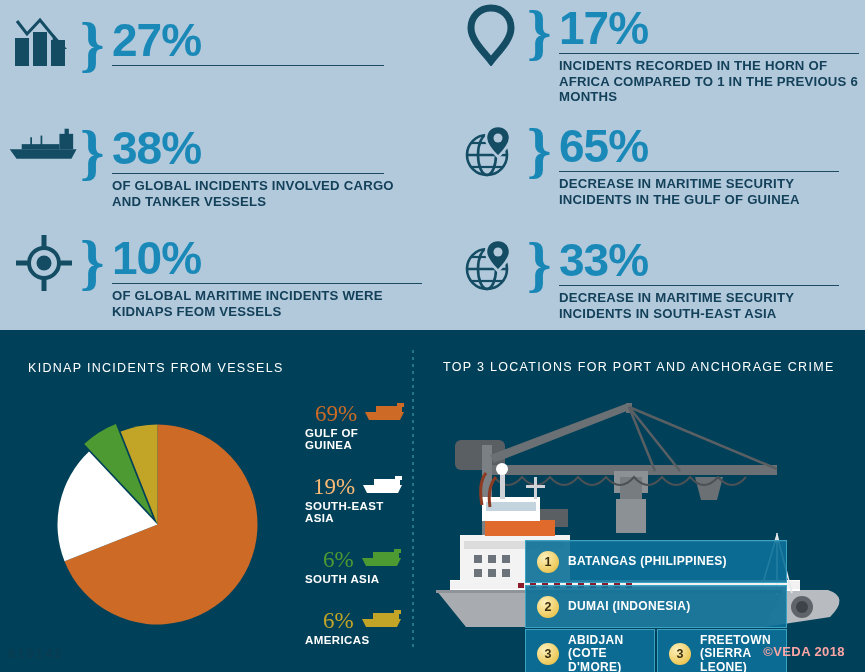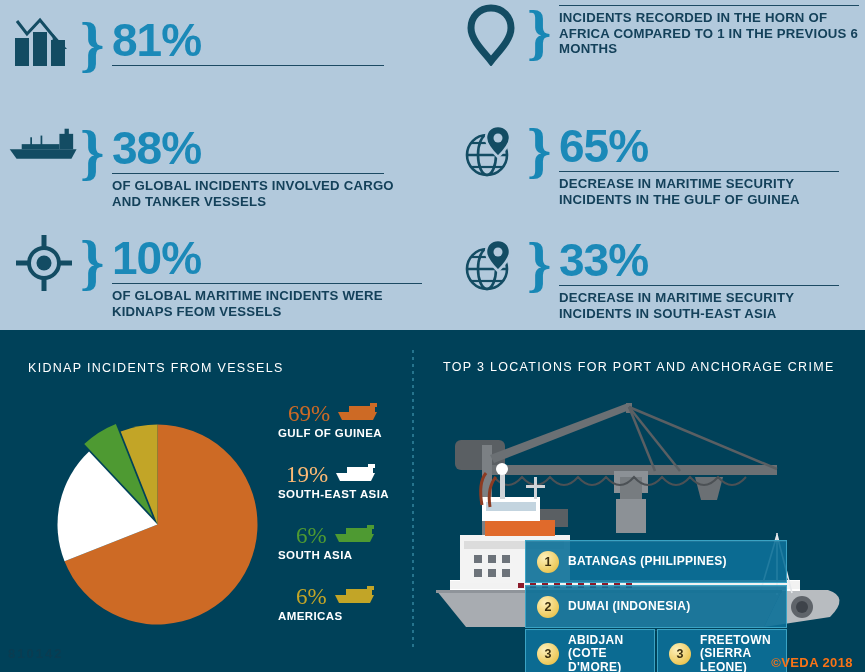--- a/index.html
+++ b/index.html
@@ -62,38 +62,38 @@
     background-image:linear-gradient(to bottom,#2c7d96 0 3px,transparent 3px 7px);
     background-size:2px 7px;opacity:.85;
   }
 
   
   .pie-wrap{position:absolute;left:55px;top:92px;width:205px;height:205px;}
   .pie{position:absolute;left:0;top:0;width:205px;height:205px;}
 
   
   .legend{position:absolute;left:278px;top:72px;width:130px;}
-  .leg-item{margin-bottom:24px;}
+  .leg-item{margin-bottom:24px;margin-left:27px;}
   .leg-top{display:flex;align-items:center;justify-content:flex-start;}
   .leg-pct{font-size:23px;line-height:24px;font-weight:400;font-family:"Liberation Serif",serif;}
   .leg-boat{margin-left:7px;}
   .leg-name{
     color:#fff;font-size:11.5px;font-weight:700;letter-spacing:.4px;
     text-transform:uppercase;margin-top:1px;
   }
   .li-0 .leg-top{padding-left:10px;} .li-1 .leg-top{padding-left:8px;}
   .li-2 .leg-top{padding-left:18px;} .li-3 .leg-top{padding-left:18px;}
 
   .idcode{
     position:absolute;left:8px;top:316px;color:#0a3c51;
     font-size:13px;font-weight:700;letter-spacing:2px;
   }
   .credit{
-    position:absolute;right:12px;top:314px;color:#f97316;
-    font-size:13px;font-weight:700;letter-spacing:.4px;margin-top:11px;
+    position:absolute;right:20px;top:314px;color:#fca5a5;
+    font-size:13px;font-weight:700;letter-spacing:.4px;
   }
 
   
   .scene{position:absolute;left:430px;top:55px;width:420px;height:265px;}
   .rank-list{position:absolute;left:95px;top:155px;width:262px;}
   .rank-row{
     background:rgba(12,112,152,.90);border:1px solid #3aa3c4;
     margin-bottom:2px;display:flex;align-items:center;height:41px;
     box-shadow:0 1px 0 rgba(255,255,255,.08) inset;
   }
@@ -124,21 +124,21 @@
         <svg width="62" height="52" viewBox="0 0 62 52">
           <rect x="2" y="22" width="14" height="28" fill="#134c63"></rect>
           <rect x="20" y="16" width="14" height="34" fill="#134c63"></rect>
           <rect x="38" y="24" width="14" height="26" fill="#134c63"></rect>
           <polyline points="4,5 14,18 27,4 45,26" fill="none" stroke="#134c63" stroke-width="3"></polyline>
           <polygon points="40,18 54,33 39,33" fill="#134c63"></polygon>
         </svg>
       </div>
       <div class="brace">}</div>
       <div class="body">
-        <div class="pct">81%</div>
+        <div class="pct">27%</div>
         <div class="rule"></div>
       </div>
     </div>
 
     <div class="stat" id="s2">
       <div class="ico">
         <svg width="84" height="42" viewBox="0 0 84 42">
           <path d="M2 26 L80 26 L74 37 L10 37 Z" fill="#134c63"></path>
           <rect x="16" y="20" width="44" height="6" fill="#134c63"></rect>
           <rect x="60" y="8" width="16" height="18" fill="#134c63"></rect>
@@ -175,20 +175,21 @@
     </div>
 
     <div class="stat" id="s4">
       <div class="ico">
         <svg width="48" height="62" viewBox="0 0 48 62">
           <path d="M24 4 C12 4 4 13 4 24 C4 36 17 48 24 57 C31 48 44 36 44 24 C44 13 36 4 24 4 Z" fill="none" stroke="#134c63" stroke-width="7"></path>
         </svg>
       </div>
       <div class="brace">}</div>
       <div class="body">
+        <div class="pct">17%</div>
         <div class="rule"></div>
         <div class="desc">INCIDENTS RECORDED IN THE HORN OF AFRICA COMPARED TO 1 IN THE PREVIOUS 6 MONTHS</div>
       </div>
     </div>
 
     <div class="stat" id="s5">
       <div class="ico">
         <svg width="58" height="58" viewBox="0 0 58 58">
           <circle cx="25" cy="33" r="20" fill="none" stroke="#134c63" stroke-width="2.6"></circle>
           <ellipse cx="25" cy="33" rx="9" ry="20" fill="none" stroke="#134c63" stroke-width="2.6"></ellipse>

